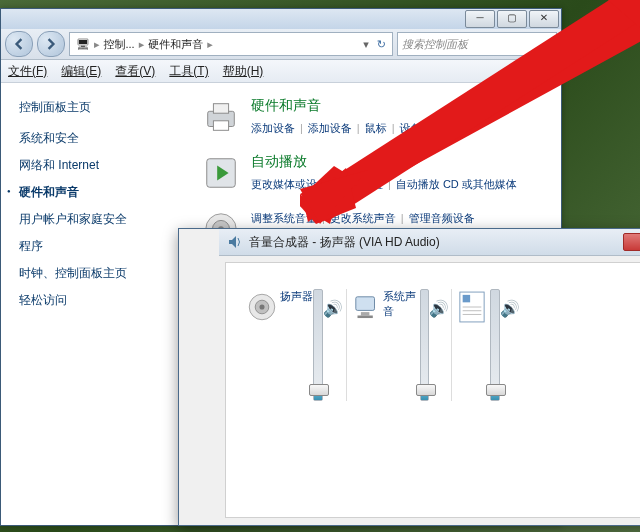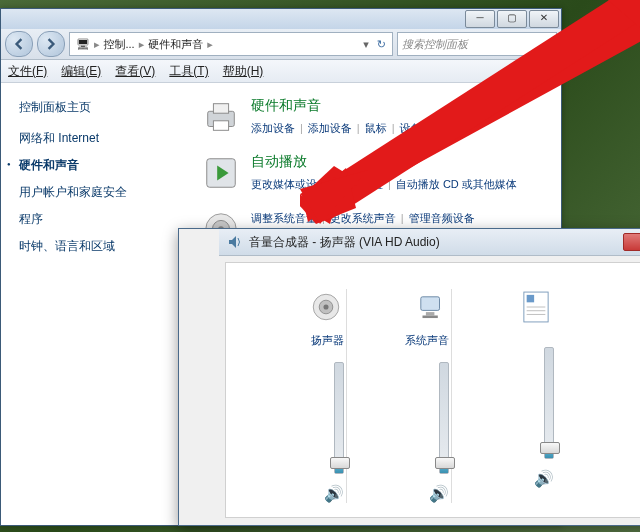--- a/index.html
+++ b/index.html
@@ -205,22 +205,21 @@
   .mixerhdr .h1 { width: 100px; }
   .mixerhdr .h2 { }
   .mixerhdr .ul { text-decoration: underline; }
   .mixercols {
     display: flex;
     margin-top: 12px;
   }
   .mixcol {
     width: 100px;
     display: flex;
-    flex-direction: column;
-    align-items: flex-end;
+    align-items: flex-start;
     position: relative;
   }
   .vsep {
     width: 1px;
     background: #ddd;
     margin: 0 2px;
   }
   .devicon {
     width: 36px; height: 36px;
     margin-bottom: 8px;
@@ -305,25 +304,27 @@
   <div class="menubar">
     <span>文件(F)</span>
     <span>编辑(E)</span>
     <span>查看(V)</span>
     <span>工具(T)</span>
     <span>帮助(H)</span>
   </div>
   <div class="body1">
     <div class="sidebar">
       <div class="hdr">控制面板主页</div>
+      <div class="item">系统和安全</div>
       <div class="item">网络和 Internet</div>
       <div class="item current">硬件和声音</div>
       <div class="item">用户帐户和家庭安全</div>
       <div class="item">程序</div>
-      <div class="item">时钟、语言和区域</div>
+      <div class="item">时钟、控制面板主页</div>
+      <div class="item">轻松访问</div>
     </div>
     <div class="content">
       <div class="cat">
         <div class="caticon">
           <svg width="38" height="38" viewBox="0 0 40 40">
               <rect x="6" y="14" width="28" height="16" rx="2" fill="#d0d4d8" stroke="#888"></rect>
               <rect x="12" y="6" width="16" height="10" fill="#f0f0f0" stroke="#888"></rect>
               <rect x="12" y="24" width="16" height="10" fill="#fff" stroke="#888"></rect>
             </svg>
         </div>

